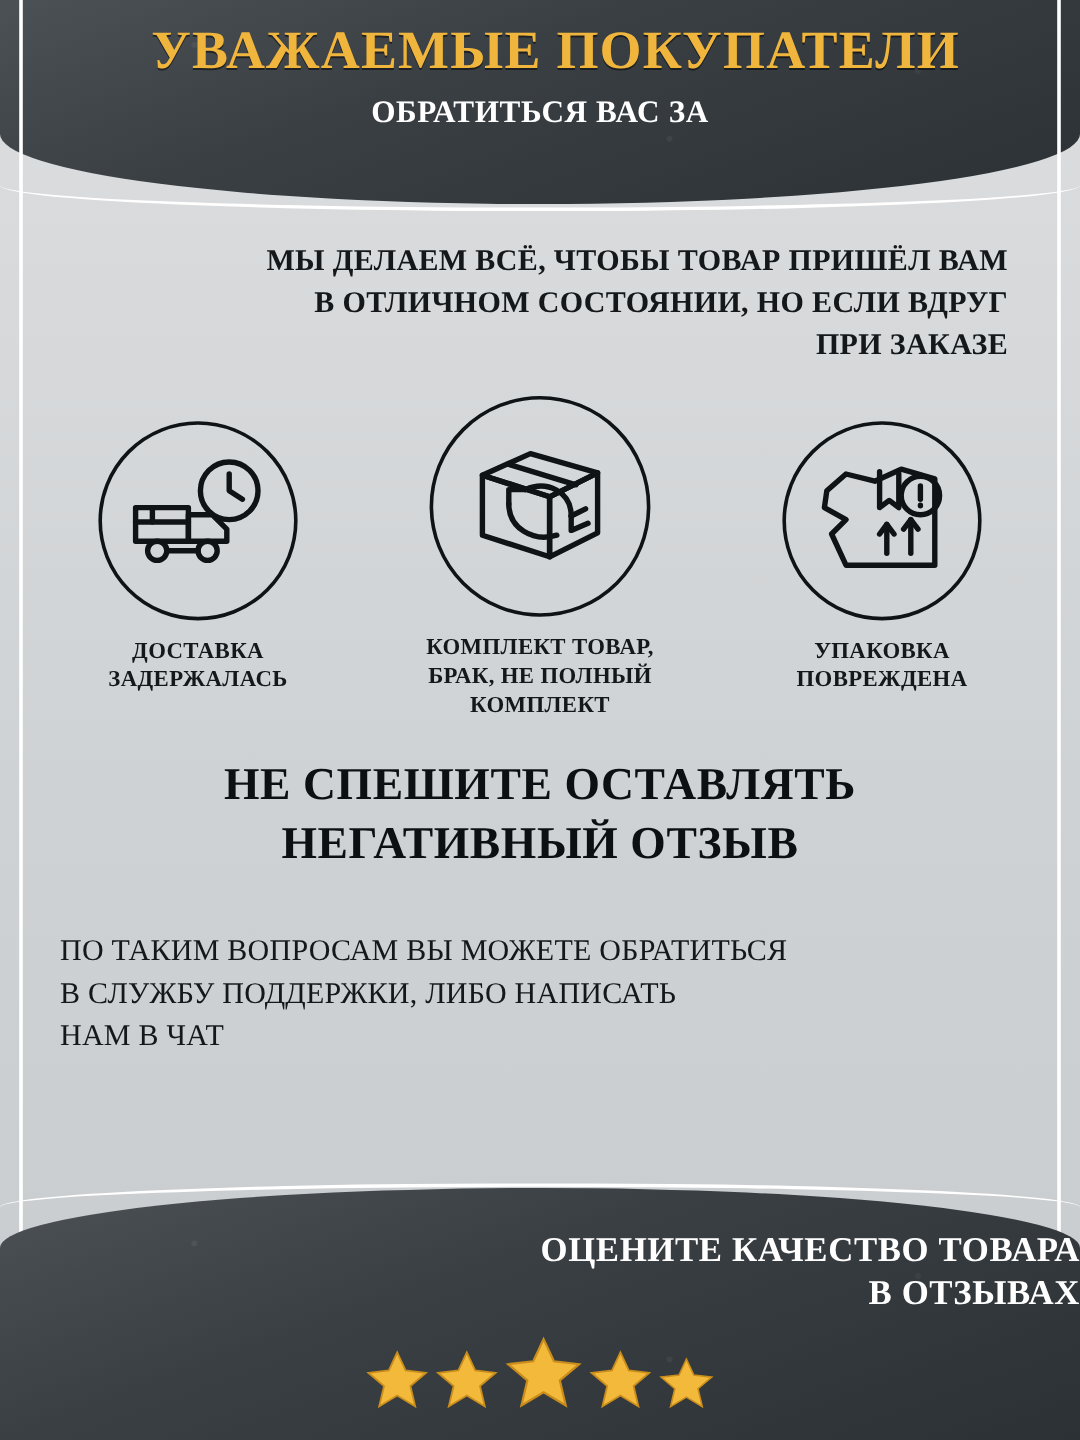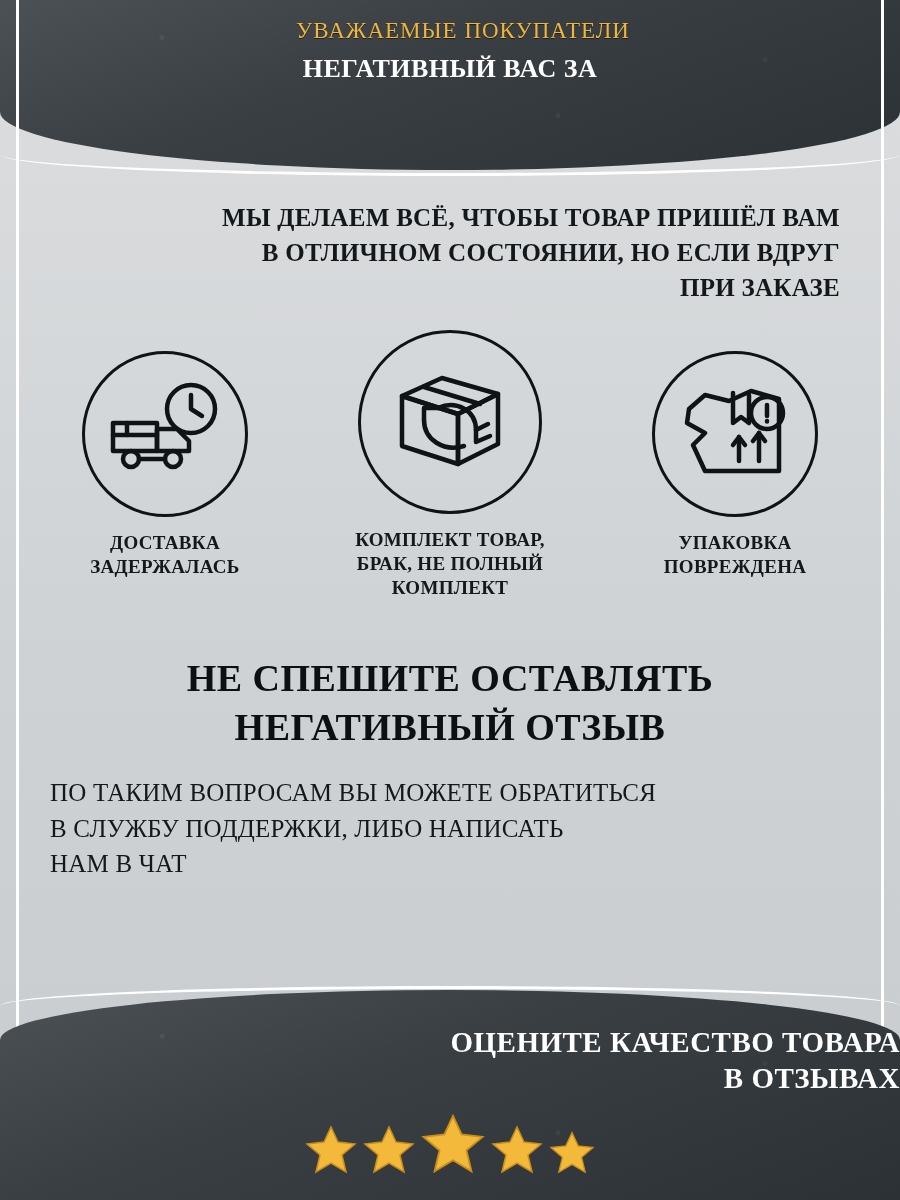--- a/index.html
+++ b/index.html
@@ -81,22 +81,22 @@
   
   .header-wrap {
     position: absolute;
     top: 18px;
     left: 0;
     width: 900px;
     text-align: center;
     z-index: 5;
   }
   .header-title {
-    font-size: 23px;
-    font-weight: normal;
+    font-size: 45px;
+    font-weight: bold;
     letter-spacing: 1px;
     color: #f0b53c;
     text-shadow: 0 1px 0 rgba(0,0,0,0.5);
     line-height: 1.1;
     padding-left: 26px;
   }
   .header-sub {
     margin-top: 10px;
     font-size: 26px;
     font-weight: bold;
@@ -162,21 +162,20 @@
     position: absolute;
     top: 630px;
     left: 60px;
     width: 780px;
     text-align: center;
     font-size: 38px;
     font-weight: bold;
     color: #0d1013;
     line-height: 1.28;
     letter-spacing: 0.5px;
-    margin-top: 24px;
   }
 
   .support-text {
     position: absolute;
     top: 775px;
     left: 50px;
     width: 800px;
     text-align: left;
     font-size: 25px;
     font-weight: normal;
@@ -218,21 +217,21 @@
 <div class="page">
 
   <div class="panel-dark panel-top"></div>
 
   <div class="frame-line frame-left"></div>
   <div class="frame-line frame-right"></div>
 
   <div class="header-wrap">
     <div class="header-title">УВАЖАЕМЫЕ ПОКУПАТЕЛИ</div>
     <div class="header-sub">
-      <div>НЕГАТИВНЫЙ ВАС ЗА</div>
+      <div>ОБРАТИТЬСЯ ВАС ЗА</div>
     </div>
   </div>
 
   <div class="intro">
     <div>МЫ ДЕЛАЕМ ВСЁ, ЧТОБЫ ТОВАР ПРИШЁЛ ВАМ</div>
     <div>В ОТЛИЧНОМ СОСТОЯНИИ, НО ЕСЛИ ВДРУГ</div>
     <div>ПРИ ЗАКАЗЕ</div>
   </div>
 
   <div class="icons-row">

